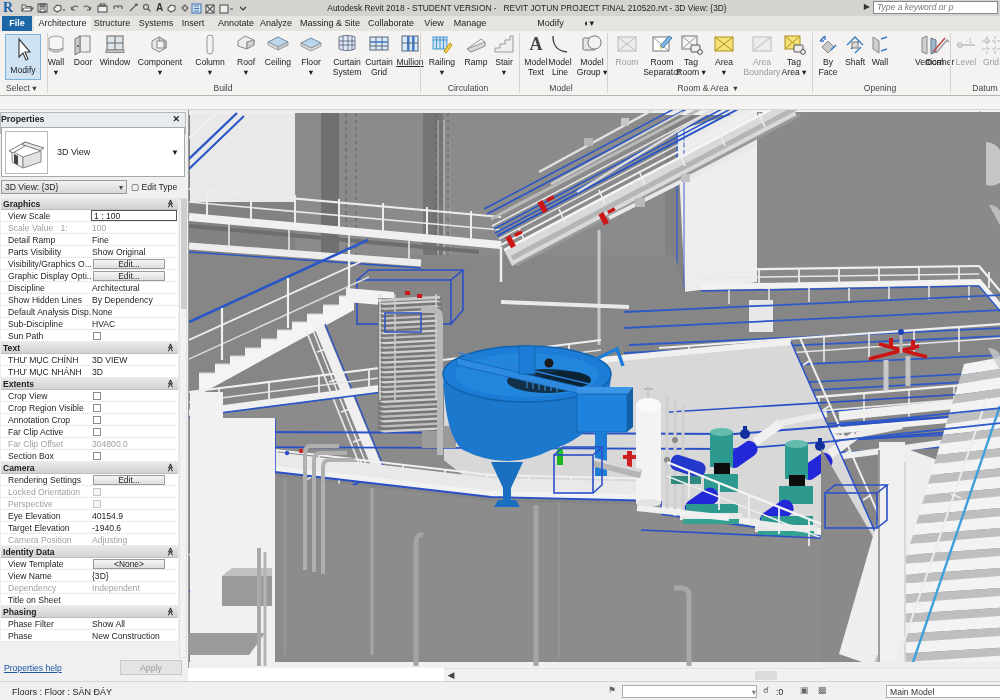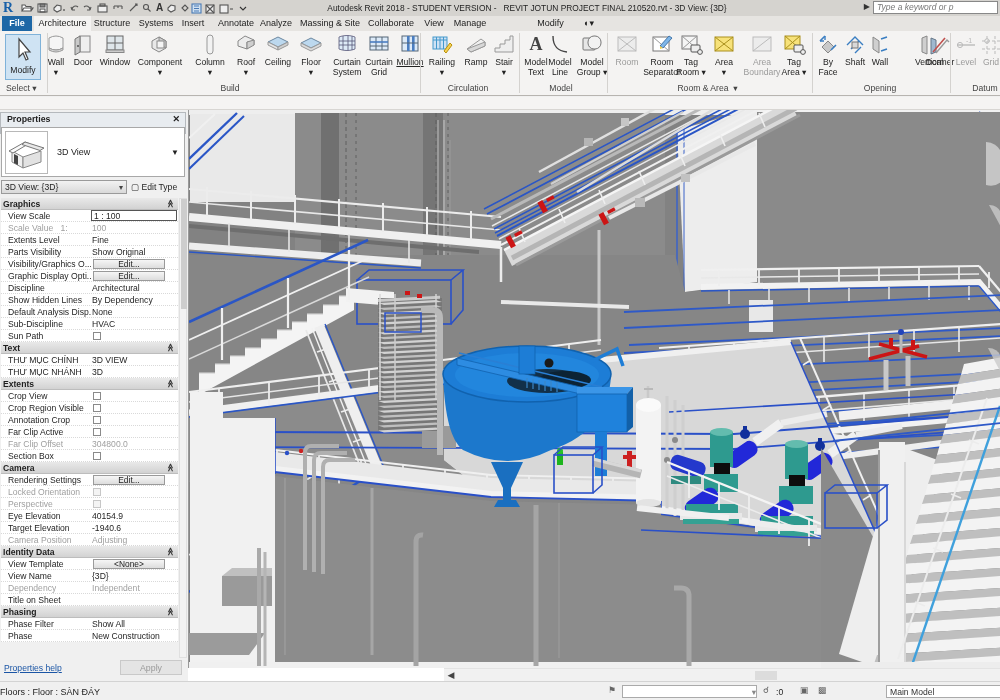--- a/index.html
+++ b/index.html
@@ -26,21 +26,21 @@
 .rlabel { position:absolute; top:52px; font-size:8.6px; color:#444; text-align:center; }
 .rbtn { position:absolute; top:2px; text-align:center; font-size:8.6px; color:#222; line-height:9.5px; }
 .rbtn .ric { display:block; margin:0 auto 1px auto; }
 .gray { color:#9b9b9b; }
 
 
 #optbar { position:absolute; left:0; top:97px; width:1000px; height:13px; background:#f5f4f3; border-bottom:1px solid #d8d6d3; }
 
 
 #props { position:absolute; left:0; top:110px; width:188px; height:571px; background:#f0f0f0; font-size:8.6px; color:#1e1e1e; }
-#props-head { position:absolute; left:0; top:2px; width:186px; height:22px; background:#e8ecf0; border:1px solid #b5b9bd; font-weight:bold; font-size:8.8px; line-height:12px; padding-left:6px; }
+#props-head { position:absolute; left:0; top:2px; width:186px; height:22px; background:#e8ecf0; border:1px solid #b5b9bd; font-weight:bold; font-size:8.8px; line-height:12px; }
 #props-x { position:absolute; right:5px; top:0px; font-weight:bold; font-size:9px; }
 #typesel { position:absolute; left:1px; top:17px; width:184px; height:50px; background:#fff; border:1px solid #a8a8a8; }
 #typesel-ic { position:absolute; left:3px; top:3px; width:43px; height:43px; background:#fff; border:1px solid #b8b8b8; }
 #typesel-label { position:absolute; left:55px; top:19px; font-size:9px; }
 #typesel-arr { position:absolute; right:5px; top:20px; font-size:8px; color:#222; }
 #combo { position:absolute; left:1px; top:70px; width:126px; height:14px; background:linear-gradient(#f2f2f2,#d9d9d9); border:1px solid #9a9a9a; font-size:8.6px; line-height:12px; padding-left:3px; }
 #combo-arr { position:absolute; right:3px; top:1px; font-size:8px; color:#444; }
 #edittype { position:absolute; left:131px; top:70px; width:55px; height:14px; font-size:8.6px; line-height:14px; }
 #pgrid { position:absolute; left:1px; top:88px; width:177px; }
 .prow { position:relative; height:12px; border-bottom:1px dotted #d9d9d9; background:#fff; overflow:hidden; }
@@ -61,21 +61,21 @@
 
 
 #viewport { position:absolute; left:188px; top:110px; width:812px; height:558px; background:#828282; border-left:1px solid #999; }
 #hscroll { position:absolute; left:188px; top:668px; width:812px; height:13px; background:#ffffff; }
 #hscroll-track { position:absolute; left:256px; top:0; width:556px; height:13px; background:#f1f1f1; border-top:1px solid #e3e3e3; }
 #hscroll-arrow { position:absolute; left:0px; top:1px; width:14px; height:11px; color:#444; font-size:9px; line-height:11px; text-align:center; }
 #hscroll-thumb { position:absolute; left:311px; top:2px; width:22px; height:9px; background:#dcdcdc; }
 
 
 #statusbar { position:absolute; left:0; top:681px; width:1000px; height:19px; background:#f0f0f0; border-top:1px solid #d3d3d3; font-size:9px; color:#222; }
-#status-left { position:absolute; left:0; top:5px; }
+#status-left { position:absolute; left:12px; top:5px; }
 .sb-dd { position:absolute; top:3px; height:13px; background:#fff; border:1px solid #aaa; font-size:8.6px; line-height:12px; padding-left:3px; color:#333; }
 .sb-ic { position:absolute; top:3px; font-size:9px; color:#666; }
 </style>
 </head>
 <body>
 <div id="app">
 
   <div id="titlebar">
     <div id="rlogo">R</div>
     <svg class="abs" style="left:20px;top:1px" width="250" height="14" viewBox="0 0 250 14">
@@ -281,21 +281,21 @@
     <div class="rbtn gray" style="left:950px;width:32px;"><svg class="ric" width="24" height="24" viewBox="0 0 24 24">
           <path d="M3,12 L21,12" stroke="#bbb" stroke-width="1.4"></path>
           <circle cx="6" cy="12" r="2.6" fill="none" stroke="#bbb"></circle>
           <text x="12" y="10" font-size="7" fill="#bbb">-1</text>
         </svg>Level</div>
     <div class="rbtn gray" style="left:978px;width:26px;"><svg class="ric" width="24" height="24" viewBox="0 0 24 24">
           <path d="M8,3 L8,21 M16,3 L16,21 M3,8 L21,8 M3,16 L21,16" stroke="#bbb" stroke-dasharray="3,2"></path>
           <circle cx="8" cy="8" r="2.2" fill="none" stroke="#bbb"></circle>
         </svg>Grid</div>
 
-    <div class="rlabel" style="left:180px;width:100px;">Build</div>
+    <div class="rlabel" style="left:173px;width:100px;">Build</div>
     <div class="rlabel" style="left:420px;width:96px;">Circulation</div>
     <div class="rlabel" style="left:531px;width:60px;">Model</div>
     <div class="rlabel" style="left:650px;width:115px;">Room &amp; Area &nbsp;▾</div>
     <div class="rlabel" style="left:838px;width:84px;">Opening</div>
     <div class="rlabel" style="left:955px;width:60px;">Datum</div>
   </div>
 
   <div id="optbar"></div>
 
   <div id="props">
@@ -322,21 +322,21 @@
         </div>
       <div class="prow">
           <span class="pl">View Scale</span>
           <span class="vbox">1 : 100</span>
         </div>
       <div class="prow">
           <span class="pl graytx">Scale Value&nbsp;&nbsp;&nbsp;1:</span>
           <span class="pv graytx">100</span>
         </div>
       <div class="prow">
-          <span class="pl">Extents Level</span>
+          <span class="pl">Detail Ramp</span>
           <span class="pv">Fine</span>
         </div>
       <div class="prow">
           <span class="pl">Parts Visibility</span>
           <span class="pv">Show Original</span>
         </div>
       <div class="prow">
           <span class="pl">Visibility/Graphics O...</span>
           <span class="pbtn">Edit...</span>
         </div>

